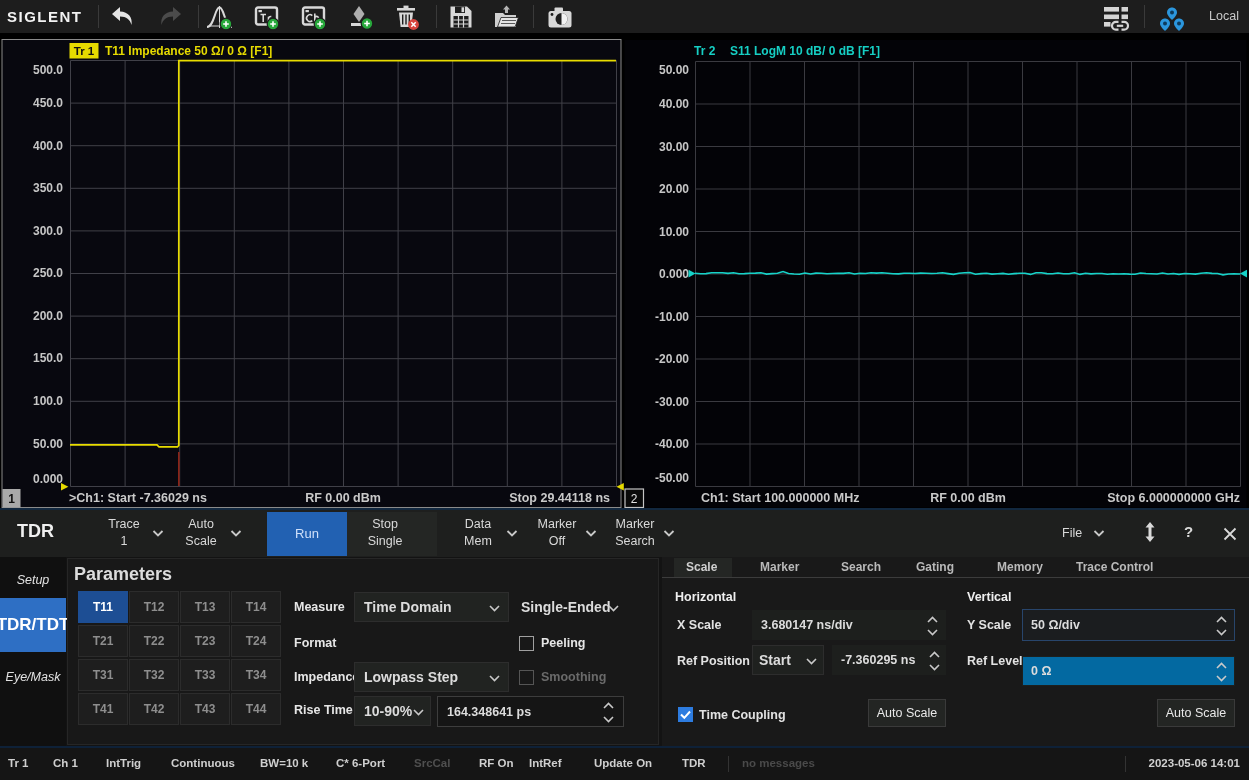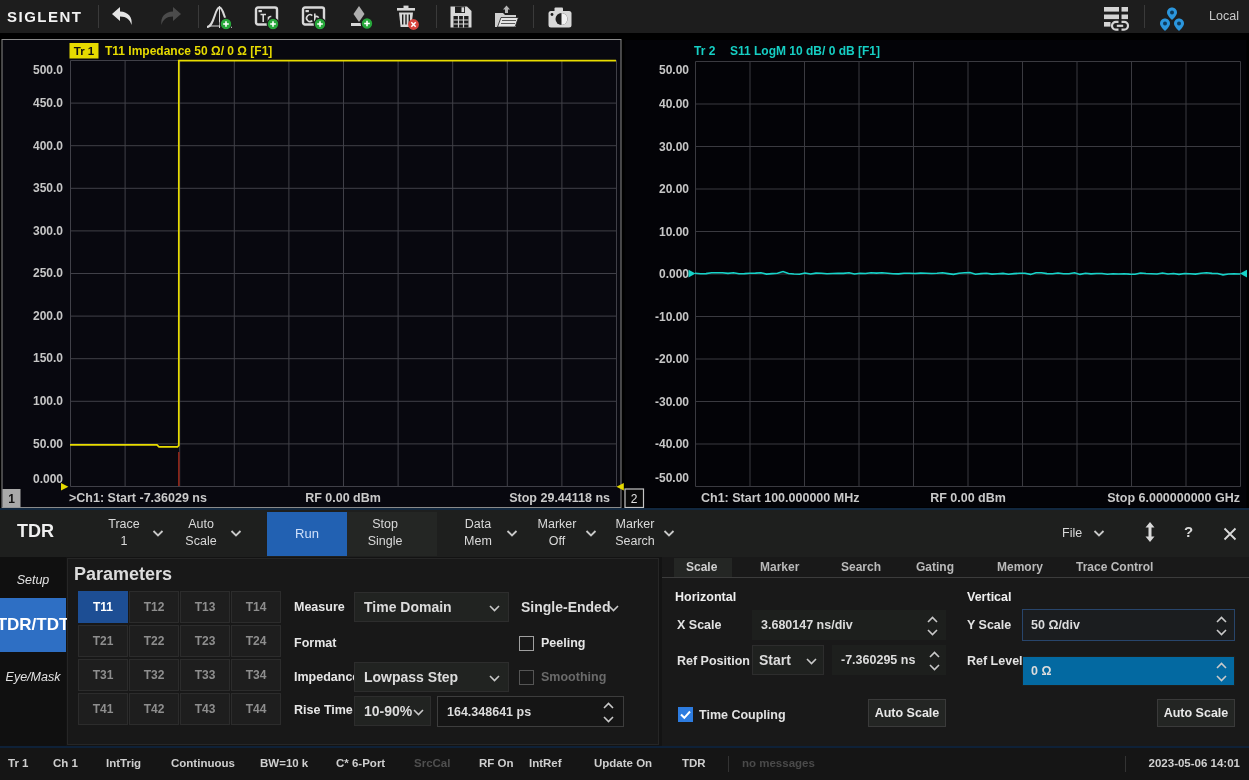--- a/index.html
+++ b/index.html
@@ -26,21 +26,21 @@
 .tcell{position:absolute;width:50px;height:32px;background:#1e1e1e;border:1px solid #2c2c2c;box-sizing:border-box;color:#8e8e8e;font-size:12px;font-weight:600;display:flex;align-items:center;justify-content:center;}
 .plabel{position:absolute;color:#e6e6e6;font-size:12.5px;font-weight:600;}
 .drop{position:absolute;background:#212321;border:1px solid #2d2d2d;box-sizing:border-box;color:#dcdcdc;font-size:14px;font-weight:600;}
 .dtext{position:absolute;left:9px;top:0;height:100%;display:flex;align-items:center;}
 .spin{position:absolute;background:#151515;border:1px solid #3d3d3d;box-sizing:border-box;color:#dcdcdc;font-size:12.5px;font-weight:600;}
 
 .rtab{position:absolute;top:558px;height:19px;line-height:19px;color:#cfcfcf;font-size:12px;font-weight:600;}
 #tabline{position:absolute;left:662px;top:577px;width:587px;height:1px;background:#3c3c3c;}
 .rhdr{position:absolute;color:#efefef;font-size:12.5px;font-weight:700;}
 .rlbl{position:absolute;color:#e2e2e2;font-size:12.5px;font-weight:600;}
-.btn{position:absolute;background:#232523;border:1px solid #3a3a3a;box-sizing:border-box;color:#e8e8e8;font-size:12.5px;font-weight:700;display:flex;align-items:center;justify-content:center;text-align:right;}
+.btn{position:absolute;background:#232523;border:1px solid #3a3a3a;box-sizing:border-box;color:#e8e8e8;font-size:12.5px;font-weight:400;display:flex;align-items:center;justify-content:center;text-align:right;}
 
 #sep2{position:absolute;left:0;top:746px;width:1249px;height:2px;background:#0e2138;}
 #status{position:absolute;left:0;top:748px;width:1249px;height:32px;background:#151515;color:#cfcfcf;font-size:11.5px;font-weight:600;}
 .st{position:absolute;top:9px;white-space:nowrap;}
 </style></head>
 <body>
 <div id="app">
 <div id="toolbar">
 <div class="logo">SIGLENT</div>
 <div class="tsep" style="left:98px"></div>

